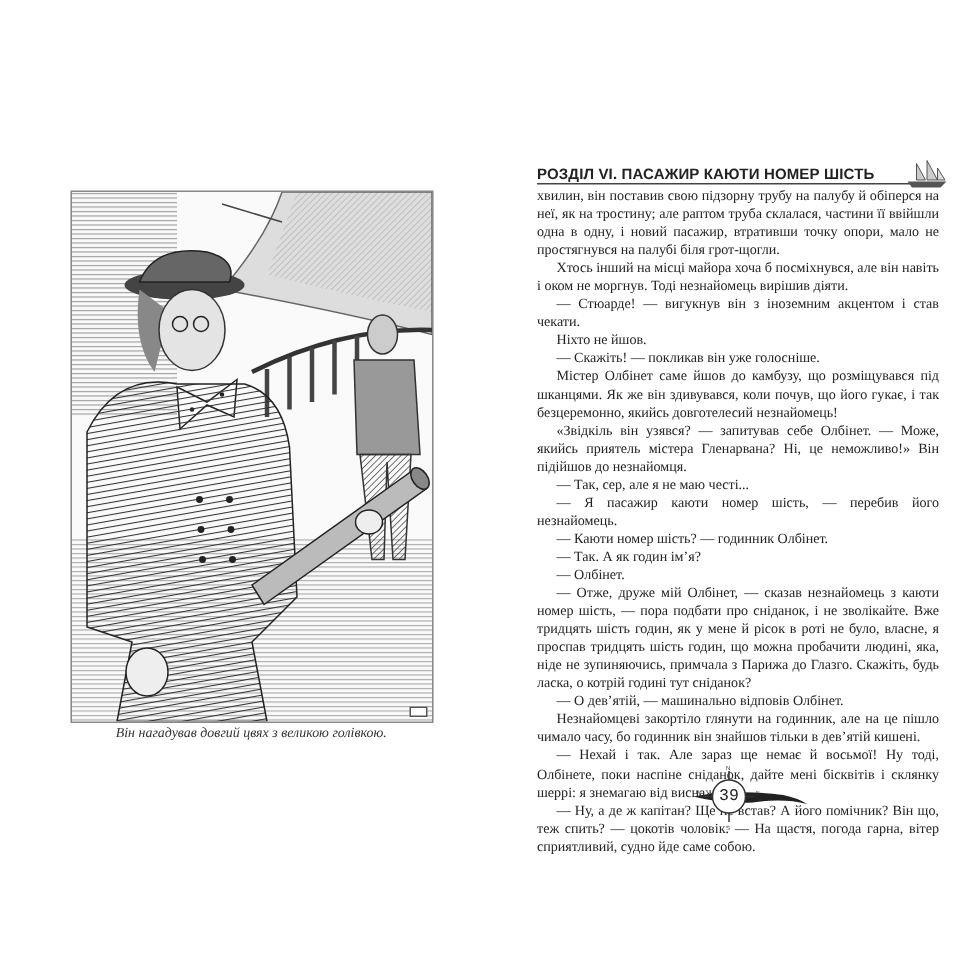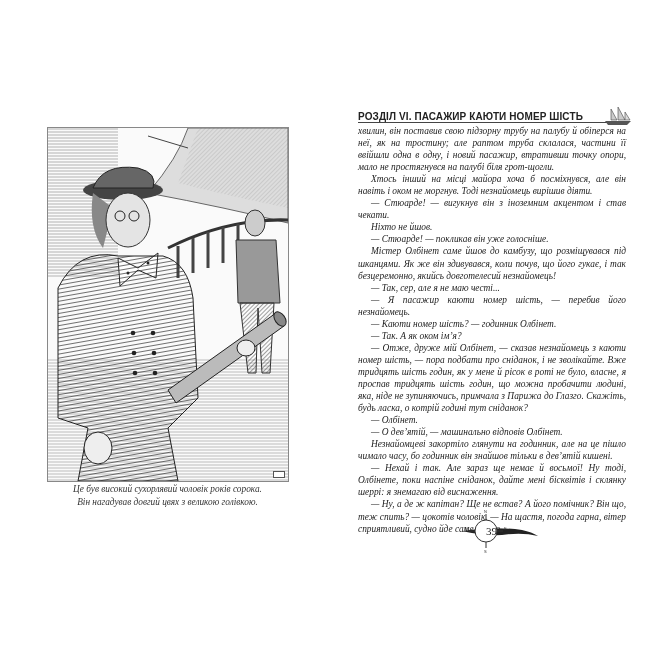--- a/index.html
+++ b/index.html
@@ -19,26 +19,26 @@
   .header { position: absolute; left: 358px; top: 111px; width: 270px; height: 12px; }
   .header-title { position: absolute; left: 0; top: 0; font-family: "Liberation Sans", sans-serif;
                   font-size: 10px; font-weight: bold; letter-spacing: 0.1px; color: #222;
                   white-space: nowrap; }
   .header-rule { position: absolute; left: 0; top: 11px; width: 250px; height: 0;
                  border-top: 1px solid #444; }
   .header-ship { position: absolute; left: 245px; top: -5px; }
 
   .body-text { position: absolute; left: 358px; top: 125px; width: 268px;
                font-size: 9.4px; line-height: 12.05px; text-align: justify; color: #222; }
-  .body-text p { margin: 0; text-indent: 0; font-style: italic; }
+  .body-text p { margin: 0; text-indent: 0; }
   .body-text p.ind { text-indent: 13px; }
 
   .pagenum { position: absolute; left: 462px; top: 508px; width: 80px; height: 50px; }
   .pagenum-num { position: absolute; left: 13px; top: 12px; width: 22px; height: 22px;
-                 font-size: 11px; text-align: right; line-height: 22px; color: #222; }
+                 font-size: 11px; text-align: center; line-height: 22px; color: #222; font-family: Liberation Mono, monospace; }
 </style>
 </head>
 <body>
 
 <div class="spread">
 
   <div class="illus">
     <svg width="240" height="353" viewBox="0 0 240 353">
       <defs>
         <pattern id="hatch" width="3" height="3" patternUnits="userSpaceOnUse" patternTransform="rotate(45)">
@@ -101,48 +101,48 @@
       <path d="M120 262 L228 185 L236 198 L128 275 Z" fill="#bbb" stroke="#222"></path>
       <ellipse cx="232" cy="191" rx="5" ry="8" transform="rotate(-35 232 191)" fill="#888" stroke="#222"></ellipse>
       <ellipse cx="198" cy="220" rx="9" ry="8" fill="#eee" stroke="#222"></ellipse>
 
       <ellipse cx="50" cy="320" rx="14" ry="16" fill="#eee" stroke="#222"></ellipse>
     </svg>
     <div class="illus-tag"></div>
   </div>
 
   <div class="caption">
-    <div>Це був високий сухорлявий чоловік років сорока.</div>
     <div>Він нагадував довгий цвях з великою голівкою.</div>
   </div>
 
   <div class="header">
     <div class="header-title">РОЗДІЛ VI. ПАСАЖИР КАЮТИ НОМЕР ШІСТЬ</div>
     <div class="header-rule"></div>
     <svg class="header-ship" width="30" height="20" viewBox="0 0 30 20">
       <path d="M2 15 L28 15 L24 19 L5 19 Z" fill="#555"></path>
       <path d="M8 14 L8 3 L14 14 Z" fill="#ccc" stroke="#444" stroke-width="0.6"></path>
       <path d="M15 14 L15 1 L22 14 Z" fill="#ccc" stroke="#444" stroke-width="0.6"></path>
       <path d="M22 14 L22 6 L27 14 Z" fill="#ddd" stroke="#444" stroke-width="0.6"></path>
     </svg>
   </div>
 
   <div class="body-text">
     <p>хвилин, він поставив свою підзорну трубу на палубу й обіперся на неї, як на тростину; але раптом труба склалася, частини її ввійшли одна в одну, і новий пасажир, втративши точку опори, мало не простягнувся на палубі біля грот-щогли.</p>
     <p class="ind">Хтось інший на місці майора хоча б посміхнувся, але він навіть і оком не моргнув. Тоді незнайомець вирішив діяти.</p>
     <p class="ind">— Стюарде! — вигукнув він з іноземним акцентом і став чекати.</p>
     <p class="ind">Ніхто не йшов.</p>
-    <p class="ind">— Стюарде! — покликав він уже голосніше.</p>
+    <p class="ind">— Скажіть! — покликав він уже голосніше.</p>
     <p class="ind">Містер Олбінет саме йшов до камбузу, що розміщувався під шканцями. Як же він здивувався, коли почув, що його гукає, і так безцеремонно, якийсь довготелесий незнайомець!</p>
+    <p class="ind">«Звідкіль він узявся? — запитував себе Олбінет. — Може, якийсь приятель містера Гленарвана? Ні, це неможливо!» Він підійшов до незнайомця.</p>
     <p class="ind">— Так, сер, але я не маю честі...</p>
     <p class="ind">— Я пасажир каюти номер шість, — перебив його незнайомець.</p>
     <p class="ind">— Каюти номер шість? — годинник Олбінет.</p>
-    <p class="ind">— Так. А як оком ім’я?</p>
+    <p class="ind">— Так. А як годин ім’я?</p>
+    <p class="ind">— Олбінет.</p>
     <p class="ind">— Отже, друже мій Олбінет, — сказав незнайомець з каюти номер шість, — пора подбати про сніданок, і не зволікайте. Вже тридцять шість годин, як у мене й рісок в роті не було, власне, я проспав тридцять шість годин, що можна пробачити людині, яка, ніде не зупиняючись, примчала з Парижа до Глазго. Скажіть, будь ласка, о котрій годині тут сніданок?</p>
-    <p class="ind">— Олбінет.</p>
     <p class="ind">— О дев’ятій, — машинально відповів Олбінет.</p>
     <p class="ind">Незнайомцеві закортіло глянути на годинник, але на це пішло чимало часу, бо годинник він знайшов тільки в дев’ятій кишені.</p>
     <p class="ind">— Нехай і так. Але зараз ще немає й восьмої! Ну тоді, Олбінете, поки наспіне сніданок, дайте мені бісквітів і склянку шеррі: я знемагаю від виснаження.</p>
     <p class="ind">— Ну, а де ж капітан? Ще не встав? А його помічник? Він що, теж спить? — цокотів чоловік. — На щастя, погода гарна, вітер сприятливий, судно йде саме собою.</p>
   </div>
 
   <div class="pagenum">
     <svg width="80" height="50" viewBox="0 0 80 50">
       <path d="M0 23 Q30 18 60 22 Q70 24 76 28 Q60 24 40 27 Q20 28 0 23 Z" fill="#222"></path>
       <circle cx="24" cy="23" r="11" fill="#fff" stroke="#333" stroke-width="1"></circle>

